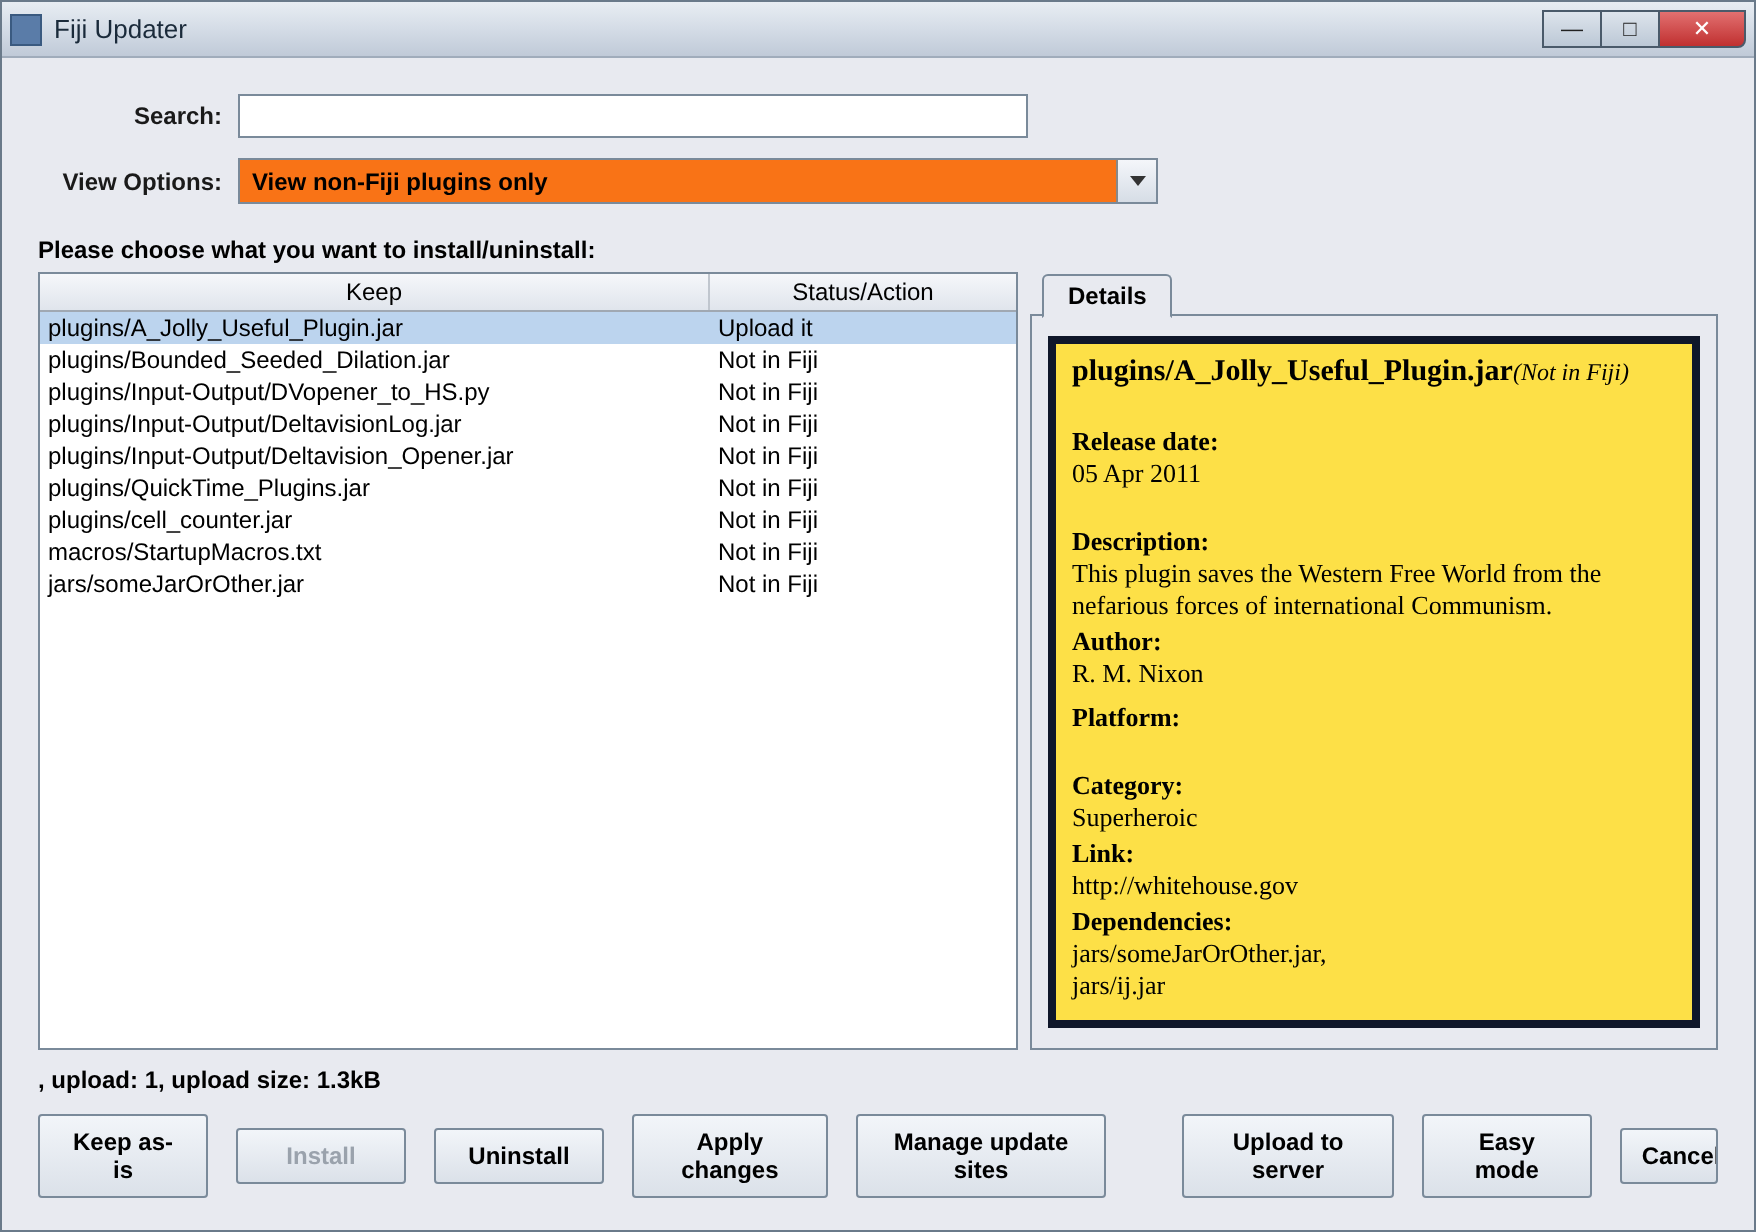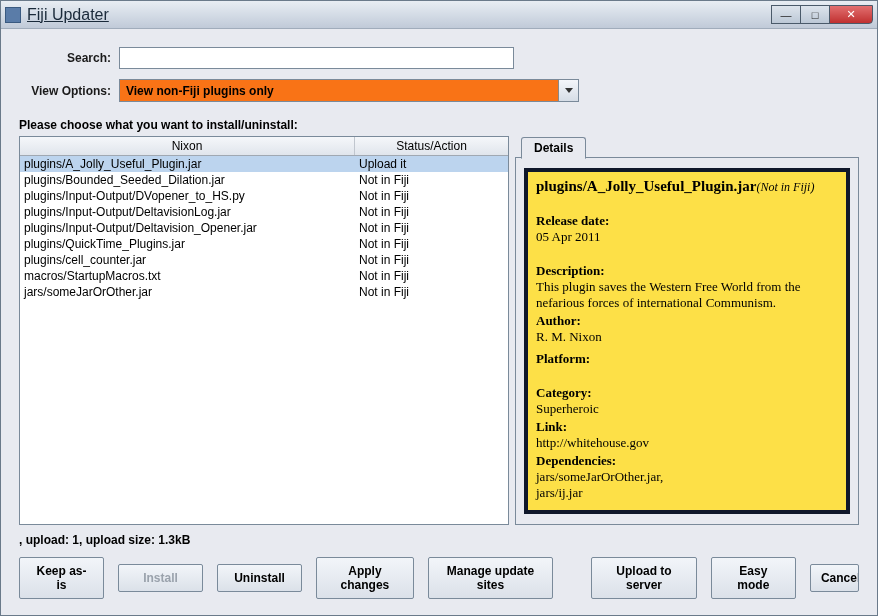--- a/index.html
+++ b/index.html
@@ -29,22 +29,21 @@
   width: 16px;
   height: 16px;
   background: #5a7ca8;
   margin-right: 6px;
   border: 1px solid #3a5a80;
   display: inline-block;
 }
 .titlebar .title {
   flex: 1;
   color: #1a2a3a;
-  font-size: 16px;
-  text-decoration: underline;
+  font-size: 13px;
 }
 .window-controls {
   display: flex;
   gap: 0;
 }
 .win-btn {
   width: 30px;
   height: 19px;
   border: 1px solid #4a5a6a;
   background: linear-gradient(to bottom, #dde4ec, #bcc8d6);
@@ -271,21 +270,21 @@
           <span class="dd-arrow"></span>
         </span>
       </div>
     </div>
 
     <div class="prompt">Please choose what you want to install/uninstall:</div>
 
     <div class="main-area">
       <div class="table-panel">
         <div class="thead">
-          <div class="th name">Nixon</div>
+          <div class="th name">Keep</div>
           <div class="th status">Status/Action</div>
         </div>
         <div class="tbody" id="tbody">
             <div class="tr selected">
               <div class="td name">plugins/A_Jolly_Useful_Plugin.jar</div>
               <div class="td status">Upload it</div>
             </div>
             <div class="tr">
               <div class="td name">plugins/Bounded_Seeded_Dilation.jar</div>
               <div class="td status">Not in Fiji</div>

